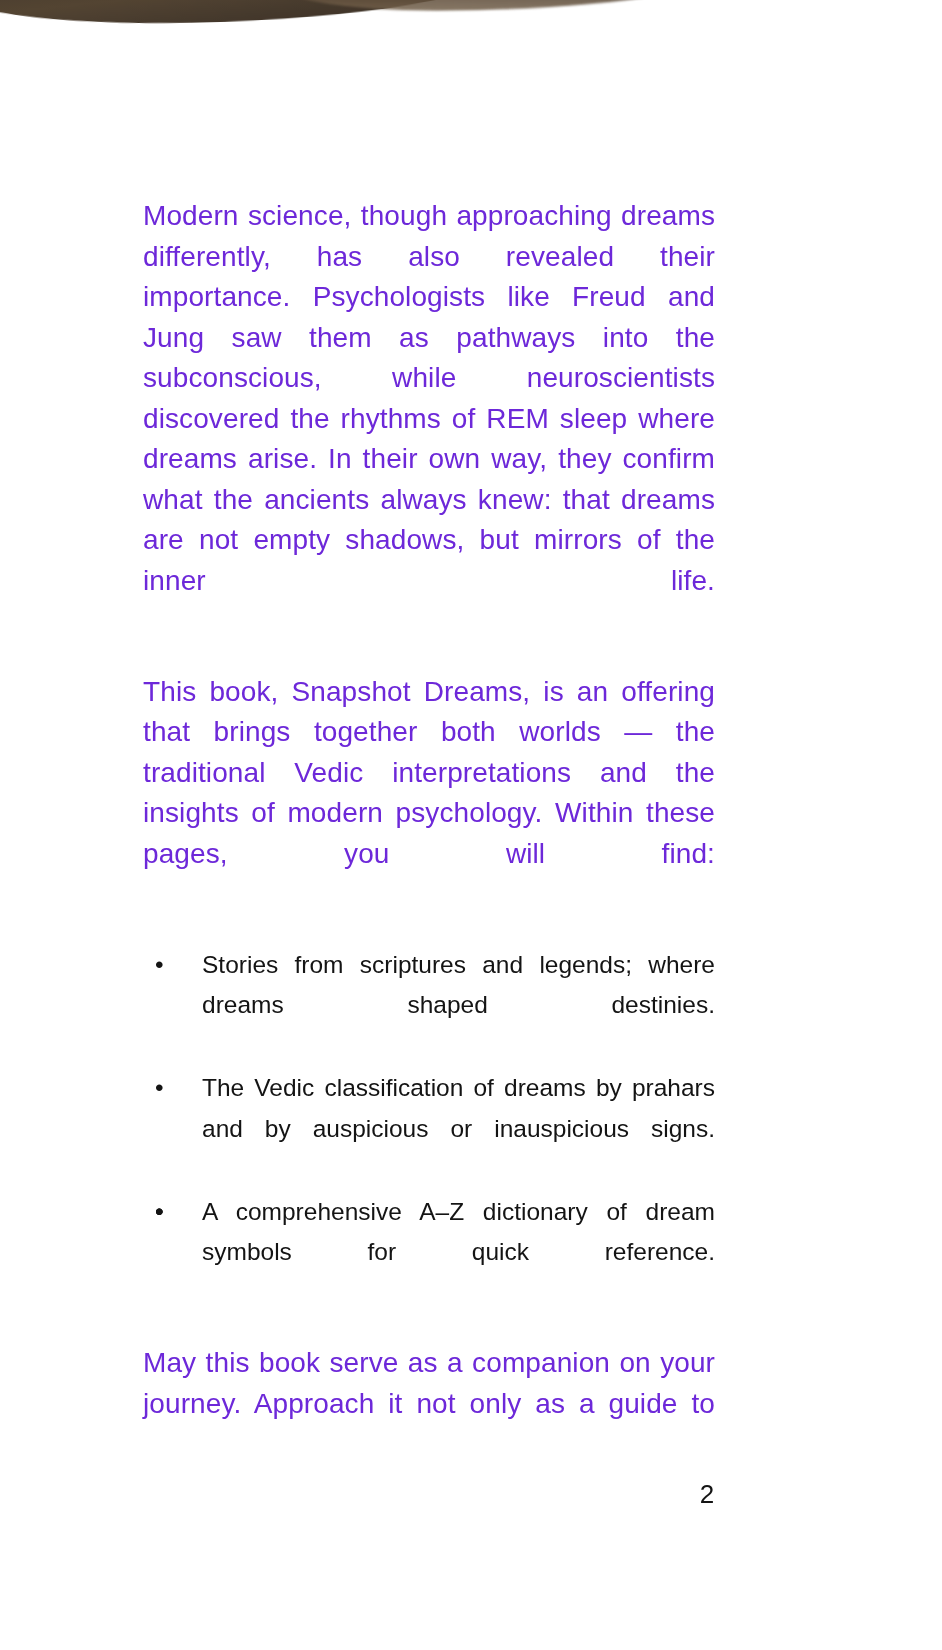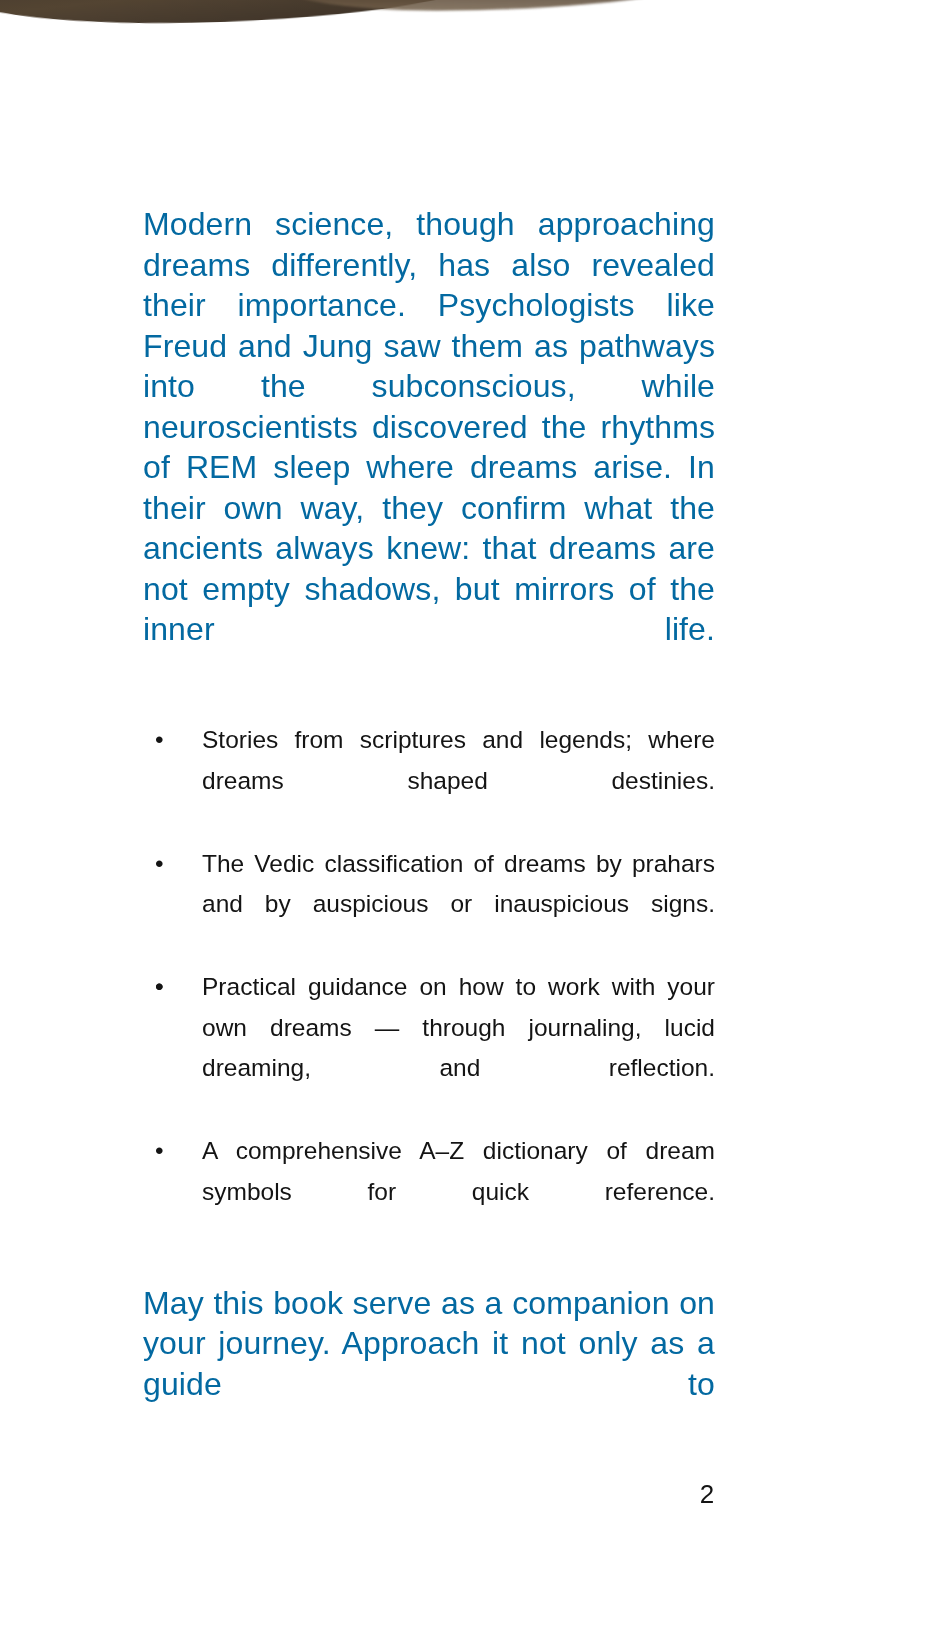--- a/index.html
+++ b/index.html
@@ -52,27 +52,27 @@
   }
 
   .content {
     position: absolute;
     left: 143px;
     top: 196px;
     width: 572px;
   }
 
   p.body-par {
-    margin: 8px 0 30px 0;
-    font-size: 32px;
+    margin: 0 0 30px 0;
+    font-size: 28px;
     line-height: 40.5px;
     text-align: justify;
     text-justify: inter-word;
     letter-spacing: 0.1px;
-    color: #0369a1;
+    color: #6d28d9;
   }
   p.body-par:last-of-type {
     margin-bottom: 0;
   }
 
   ul.feature-list {
     list-style: none;
     margin: 0 0 30px 0;
     padding: 0;
   }
@@ -121,36 +121,36 @@
 
 <div class="page">
 
   <div class="scan-artifact"></div>
   <div class="scan-artifact-2"></div>
 
   <div class="content">
 
     <p class="body-par">Modern science, though approaching dreams differently, has also revealed their importance. Psychologists like Freud and Jung saw them as pathways into the subconscious, while neuroscientists discovered the rhythms of REM sleep where dreams arise. In their own way, they confirm what the ancients always knew: that dreams are not empty shadows, but mirrors of the inner life.</p>
 
+    <p class="body-par">This book, Snapshot Dreams, is an offering that brings together both worlds — the traditional Vedic interpretations and the insights of modern psychology. Within these pages, you will find:</p>
 
     <ul class="feature-list">
       <li>
         <span class="bullet-glyph">•</span>
         <span class="li-text">Stories from scriptures and legends; where dreams shaped destinies.</span>
       </li>
       <li>
         <span class="bullet-glyph">•</span>
         <span class="li-text">The Vedic classification of dreams by prahars and by auspicious or inauspicious signs.</span>
       </li>
       <li>
         <span class="bullet-glyph">•</span>
       </li>
       <li>
         <span class="bullet-glyph">•</span>
-        <span class="li-text">Practical guidance on how to work with your own dreams — through journaling, lucid dreaming, and reflection.</span>
       </li>
       <li>
         <span class="bullet-glyph">•</span>
         <span class="li-text">A comprehensive A–Z dictionary of dream symbols for quick reference.</span>
       </li>
     </ul>
 
     <p class="body-par">May this book serve as a companion on your journey. Approach it not only as a guide to</p>
 
   </div>

